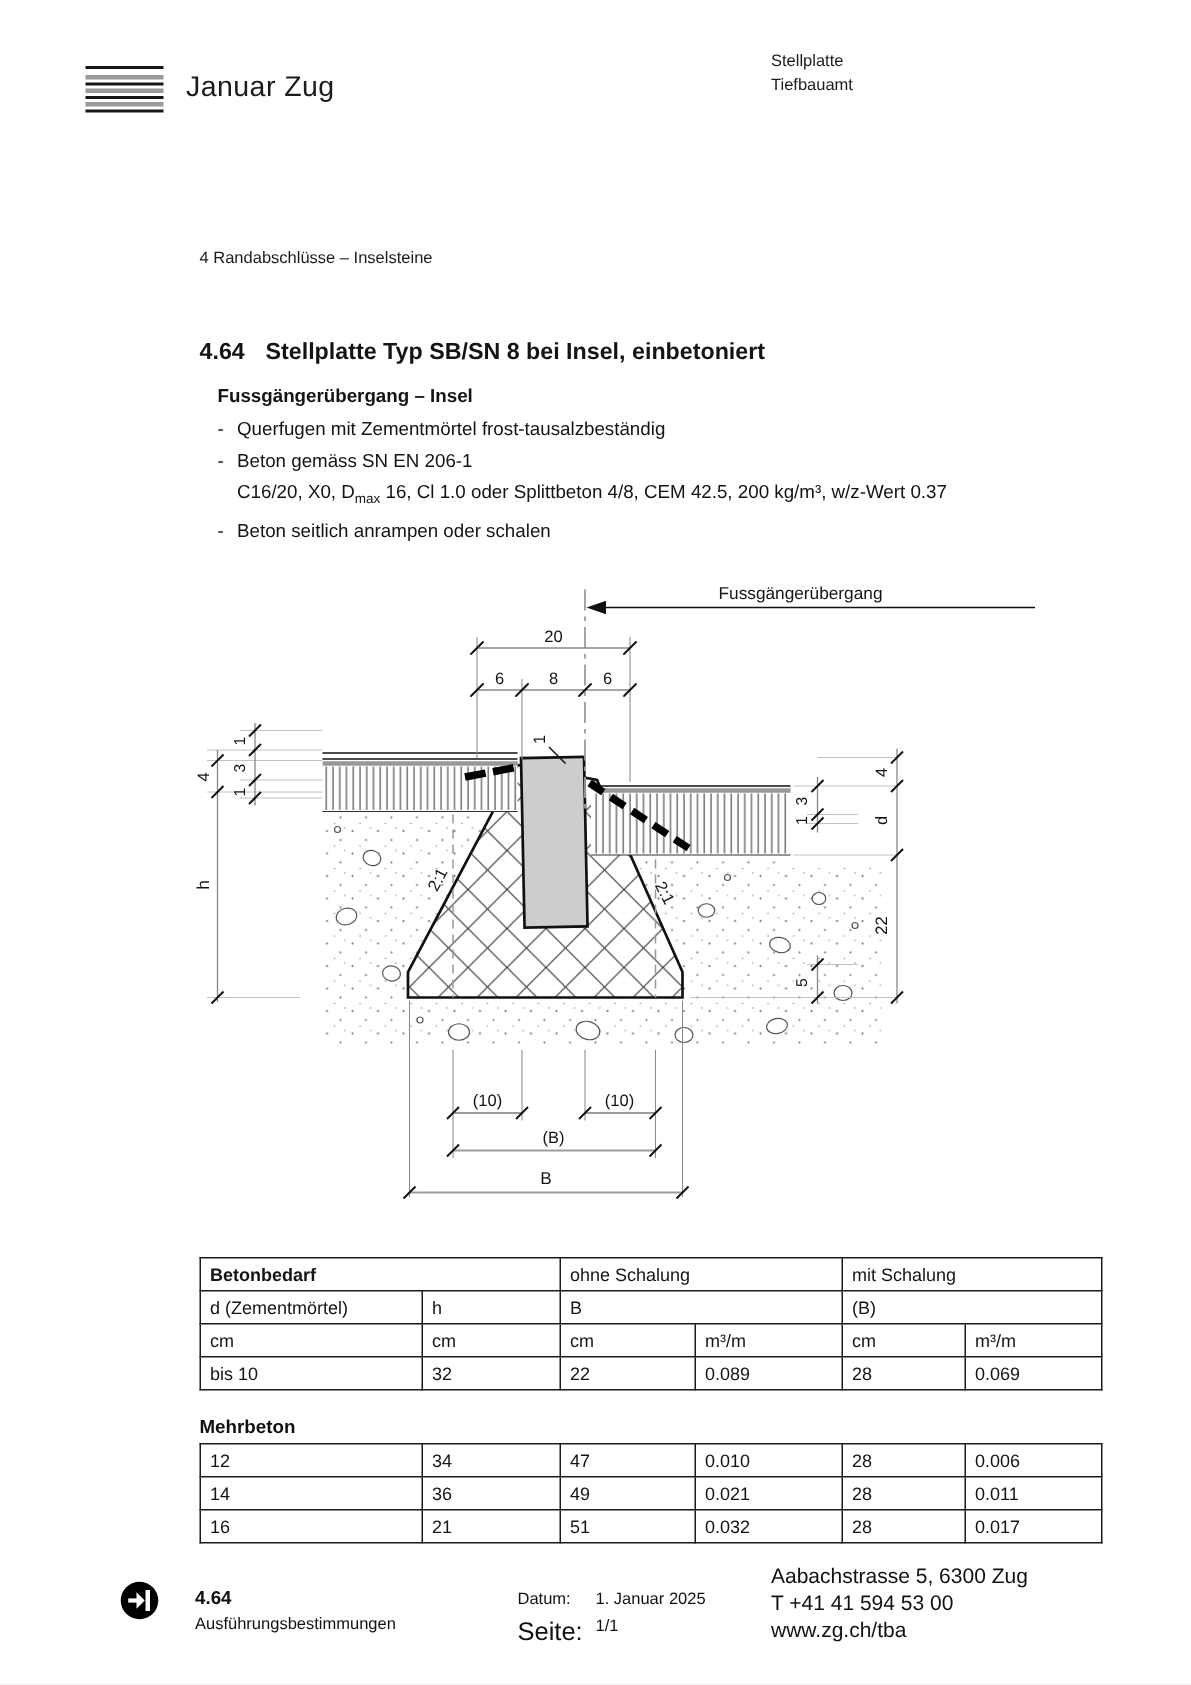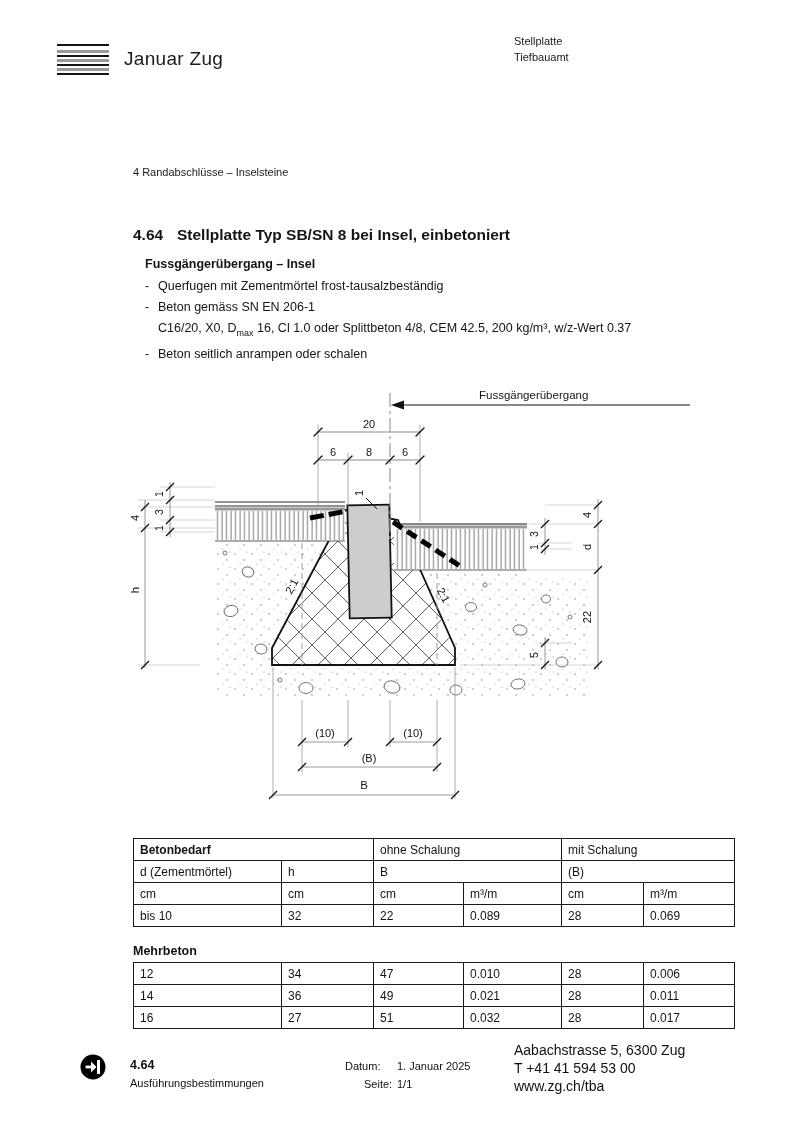--- a/index.html
+++ b/index.html
@@ -35,21 +35,21 @@
   .tbl1{left:133px;top:838px;}
   .tbl2{left:133px;top:962px;}
   .tbl-caption{left:133px;top:944px;font-size:12.5px;font-weight:bold;}
   td.b{font-weight:bold;}
   
   .footer-icon{left:80px;top:1054px;width:26px;height:26px;}
   .footer-num{left:130px;top:1058px;font-size:12.5px;font-weight:bold;}
   .footer-type{left:130px;top:1077px;font-size:11px;}
   .footer-date-label{left:345px;top:1060px;font-size:11px;}
   .footer-date-value{left:397px;top:1060px;font-size:11px;}
-  .footer-page-label{left:364px;top:1078px;font-size:11px;}
+  .footer-page-label{left:345px;top:1078px;font-size:17px;}
   .footer-page-value{left:397px;top:1078px;font-size:11px;}
   .footer-address{left:514px;top:1041px;font-size:14px;line-height:18px;}
 </style>
 </head>
 <body>
 
 <div class="page">
 
   <div class="abs logo">
     <div class="s1"></div>
@@ -352,21 +352,21 @@
     <tr>
       <td>14</td>
       <td>36</td>
       <td>49</td>
       <td>0.021</td>
       <td>28</td>
       <td>0.011</td>
     </tr>
     <tr>
       <td>16</td>
-      <td>27</td>
+      <td>21</td>
       <td>51</td>
       <td>0.032</td>
       <td>28</td>
       <td>0.017</td>
     </tr>
   </tbody>
     </table>
 
   <div class="abs footer-icon">
     <svg width="26" height="26" viewBox="0 0 26 26">

